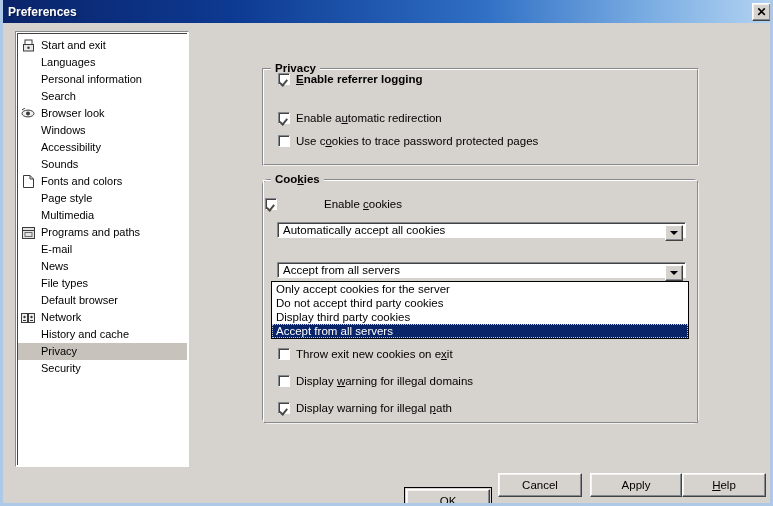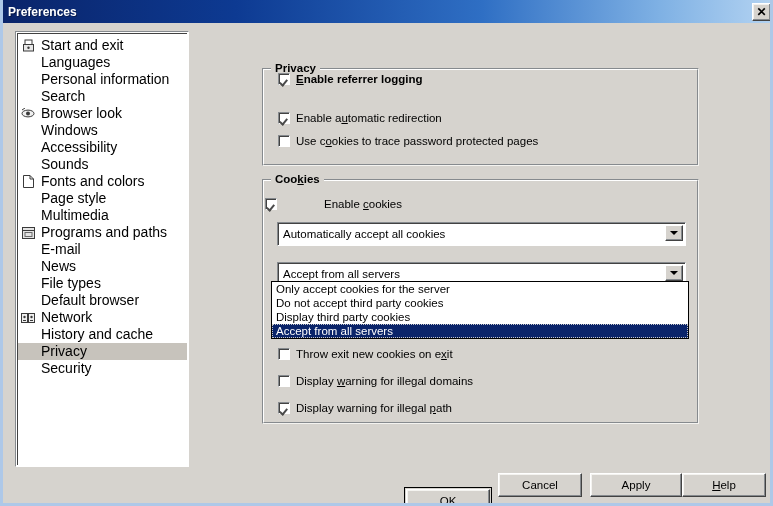--- a/index.html
+++ b/index.html
@@ -88,21 +88,21 @@
     border-left: 1px solid #424242;
     box-sizing: border-box;
     padding-top: 3px;
   }
   .tree-item {
     height: 17px;
     line-height: 17px;
     display: flex;
     align-items: center;
     padding-left: 2px;
-    font-size: 14px;
+    font-size: 11px;
     white-space: nowrap;
     cursor: default;
   }
   .tree-item.selected {
     background: #c7c3bc;
   }
   .tree-icon {
     width: 16px;
     height: 14px;
     margin-right: 4px;
@@ -136,21 +136,21 @@
     top: -7px;
     left: 8px;
     background: #d6d3ce;
     padding: 0 4px;
     font-size: 11.5px;
     font-weight: bold;
     color: #000000;
     white-space: nowrap;
   }
   #privacy-group { left: 259px; top: 68px; width: 437px; height: 98px; }
-  #cookies-group { left: 259px; top: 179px; width: 437px; height: 245px; }
+  #cookies-group { left: 259px; top: 179px; width: 437px; height: 245px; border-radius: 6px; }
 
   
   .checkrow {
     position: absolute;
     display: flex;
     align-items: center;
     font-size: 11.5px;
     white-space: nowrap;
     cursor: default;
   }
@@ -184,21 +184,21 @@
     border-right: 2px solid #4a4a4a;
     border-bottom: 2px solid #4a4a4a;
     transform: rotate(40deg);
   }
   .acc { text-decoration: underline; }
 
   
   .combo {
     position: absolute;
     box-sizing: border-box;
-    height: 24px;
+    height: 16px;
     background: #ffffff;
     border-top: 1px solid #868a8e;
     border-left: 1px solid #868a8e;
     border-right: 1px solid #ffffff;
     border-bottom: 1px solid #ffffff;
     display: flex;
     align-items: center;
     cursor: default;
   }
   .combo .combo-inner-border {

